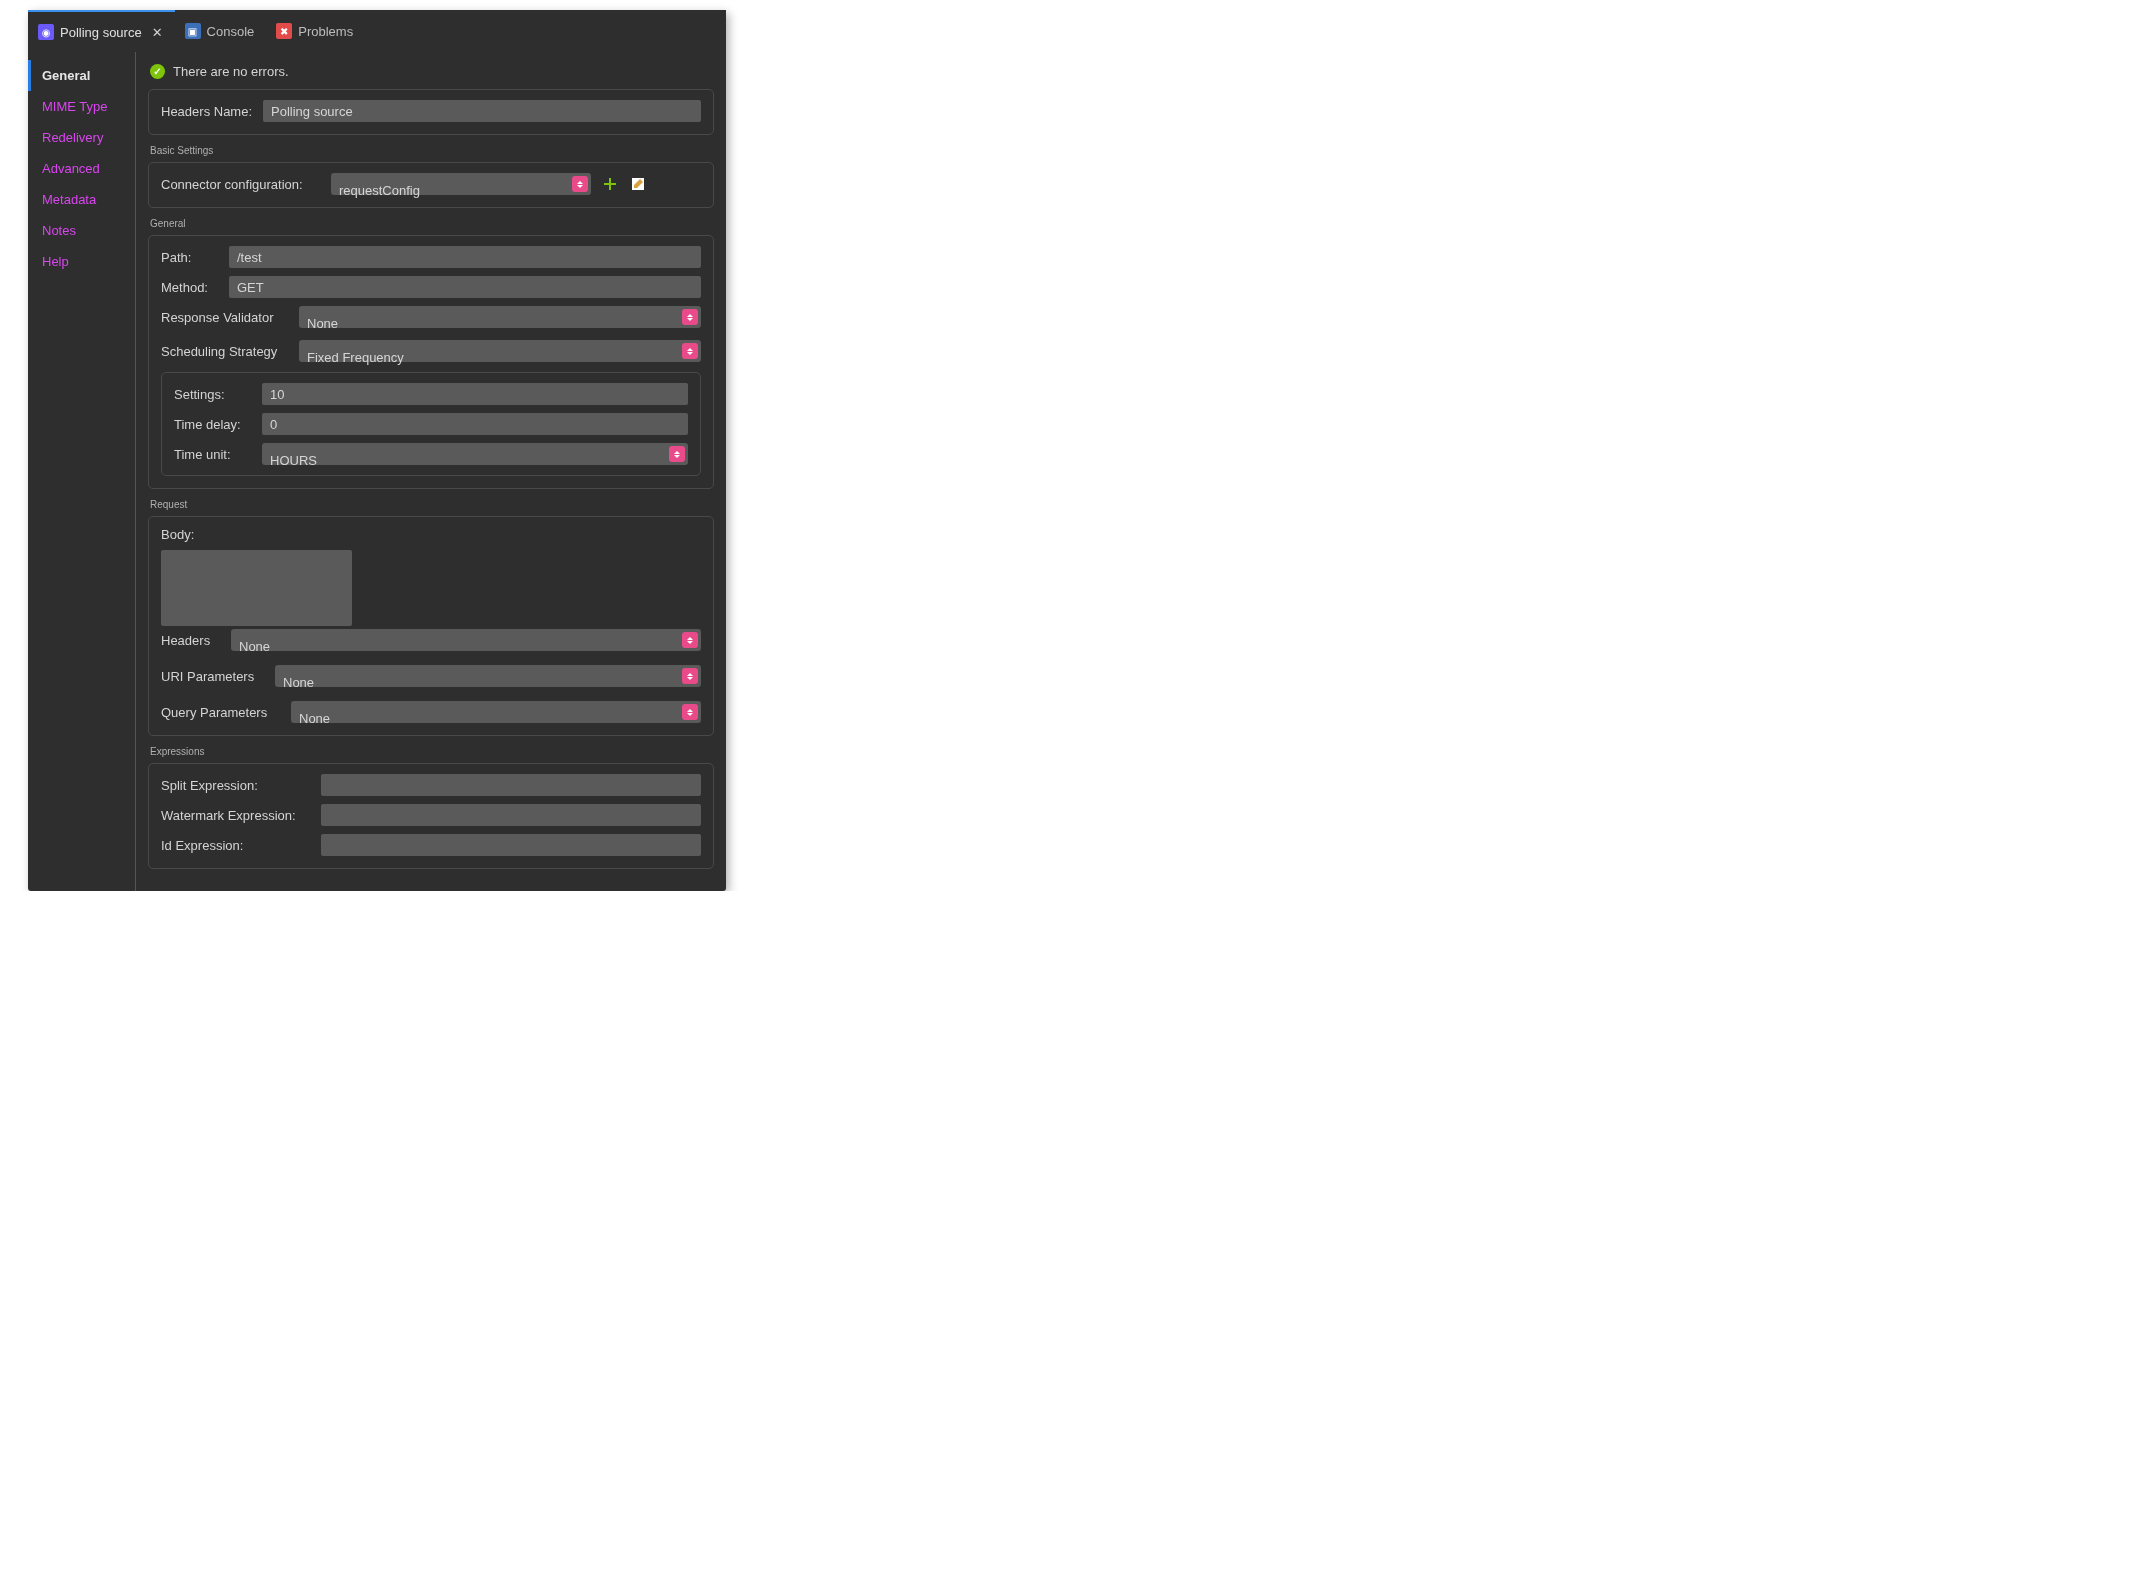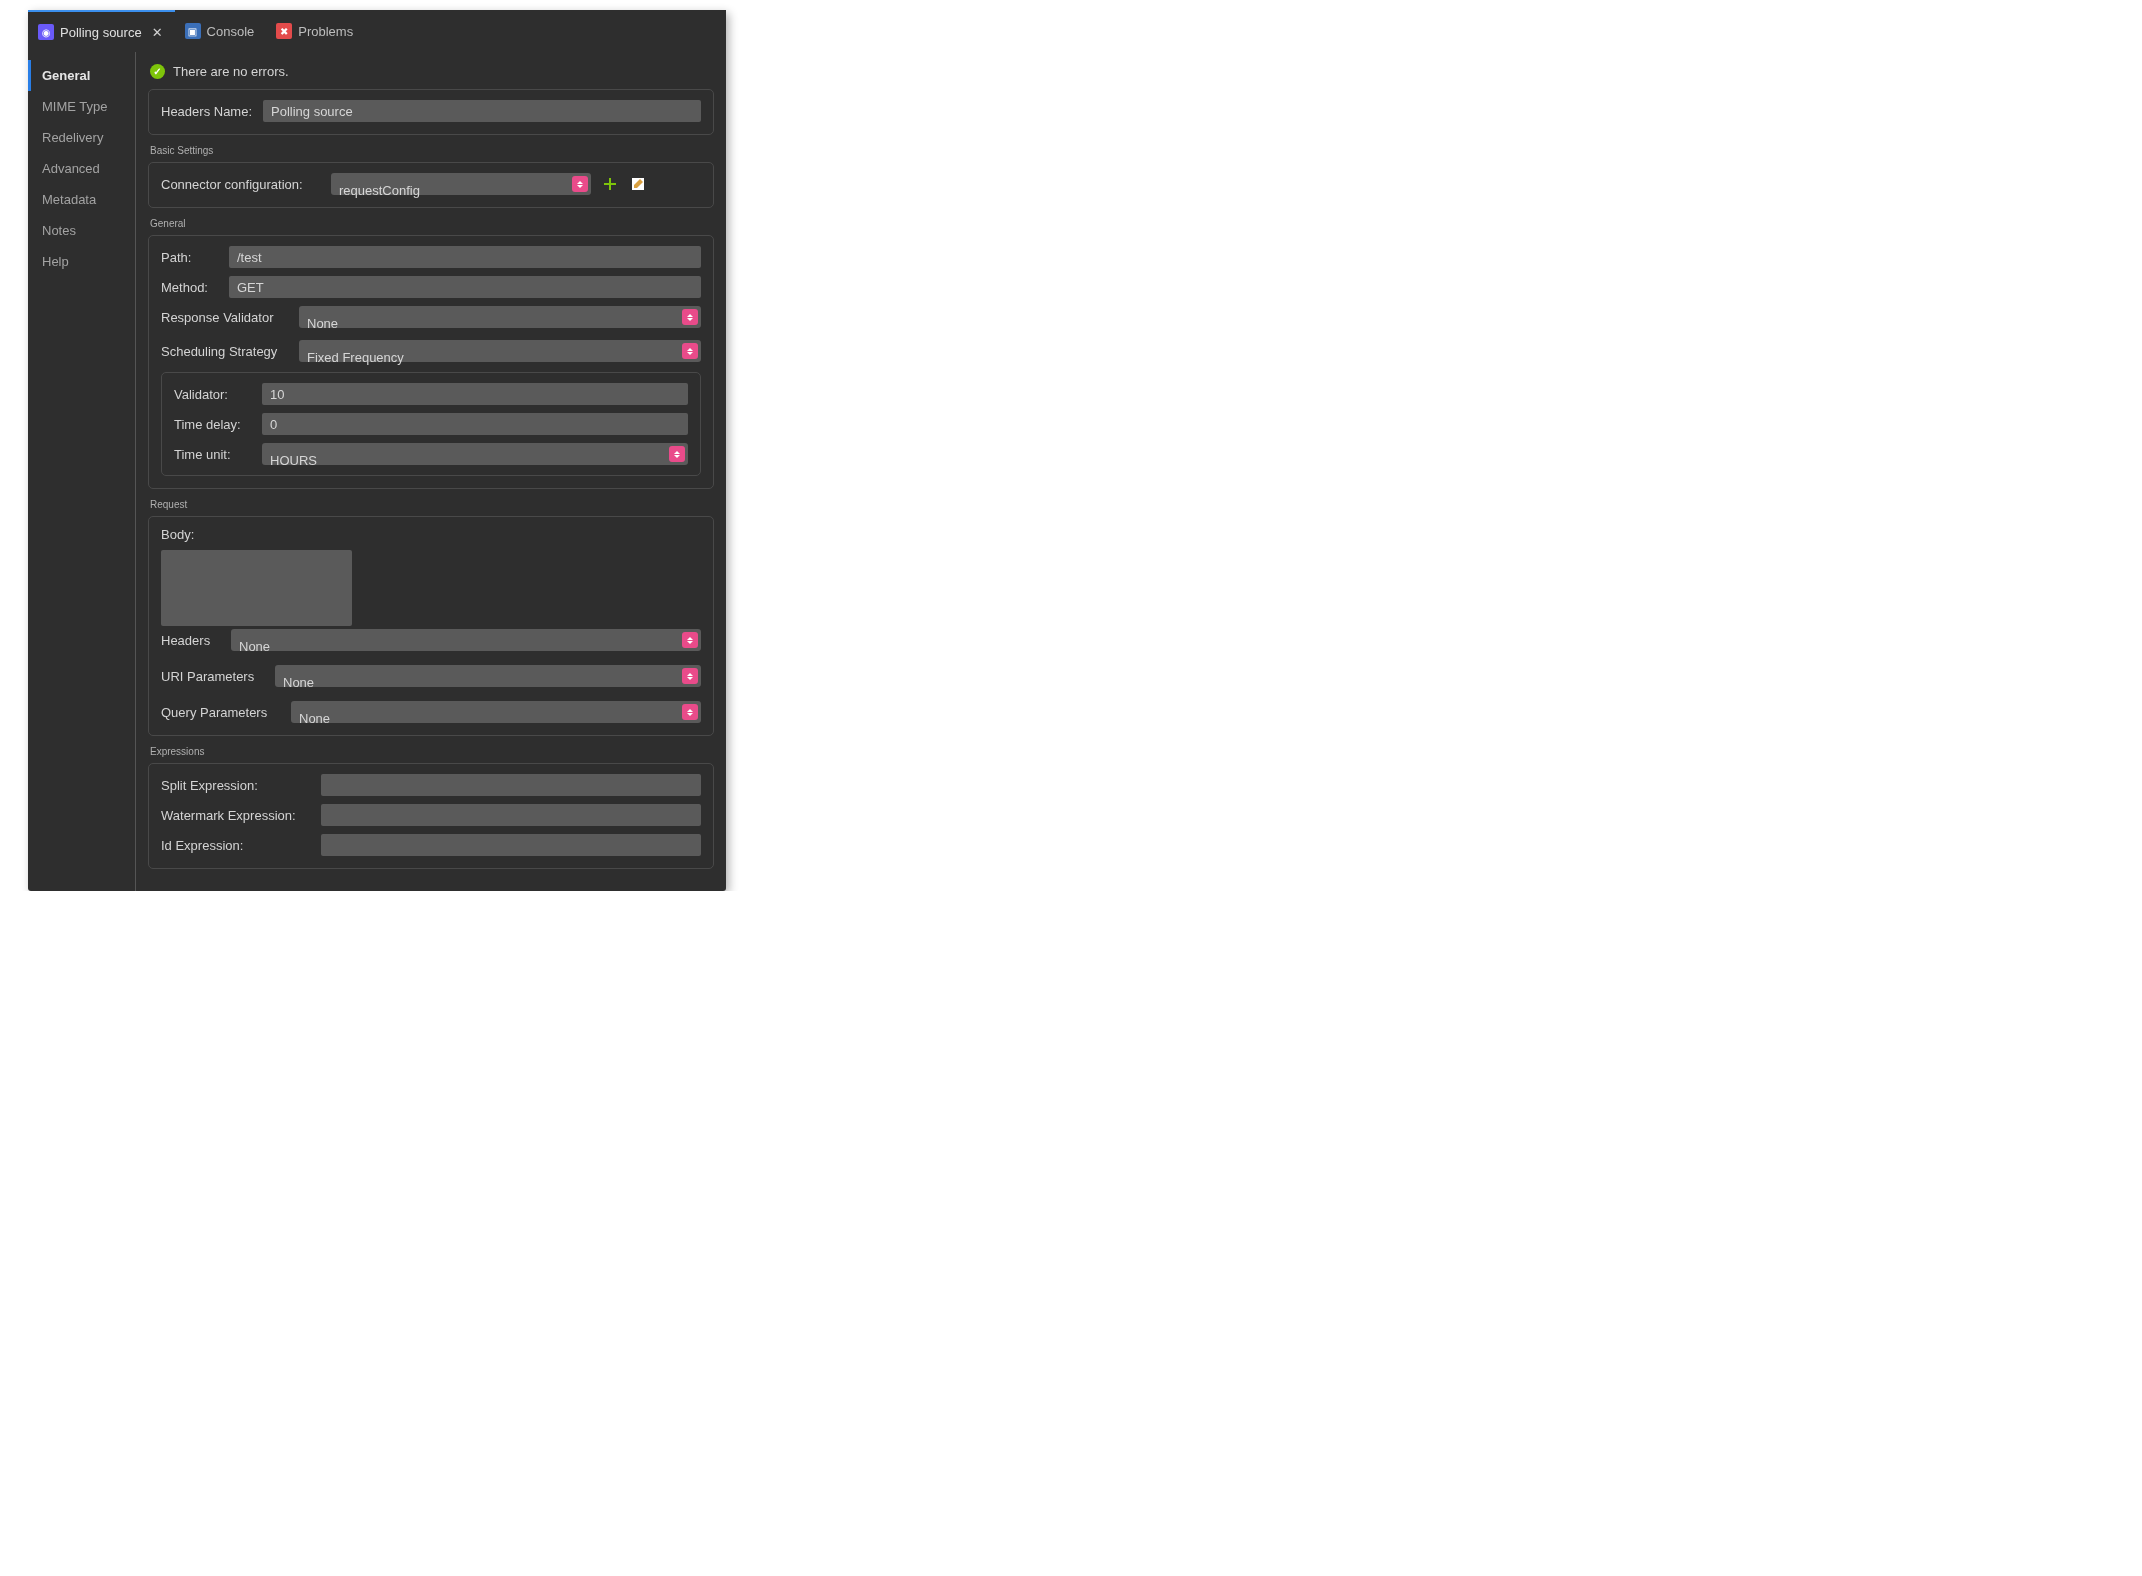--- a/index.html
+++ b/index.html
@@ -55,21 +55,21 @@
     display: flex;
   }
   
   .sidebar {
     width: 108px;
     border-right: 1px solid #555;
     padding-top: 8px;
   }
   .side-item {
     padding: 8px 10px 8px 14px;
-    color: #a3a3a3;
+    color: #d946ef;
     font-size: 13px;
     cursor: pointer;
   }
   .side-item.active {
     color: #e6e6e6;
     font-weight: 600;
     border-left: 3px solid #297ee6;
     padding-left: 11px;
   }
   
@@ -268,21 +268,21 @@
         </div>
         <div class="row" style="margin-top:12px">
           <span class="label" style="width:128px">Scheduling Strategy</span>
           <div class="select">
             <span>Fixed Frequency</span>
             <span class="chev"></span>
           </div>
         </div>
         <div class="inner-block">
           <div class="row">
-            <span class="label" style="width:78px">Validator:</span>
+            <span class="label" style="width:78px">Settings:</span>
             <input class="input" value="10" style="">
           </div>
           <div class="row">
             <span class="label" style="width:78px">Time delay:</span>
             <input class="input" value="0" style="">
           </div>
           <div class="row">
             <span class="label" style="width:78px">Time unit:</span>
             <div class="select">
               <span>HOURS</span>

